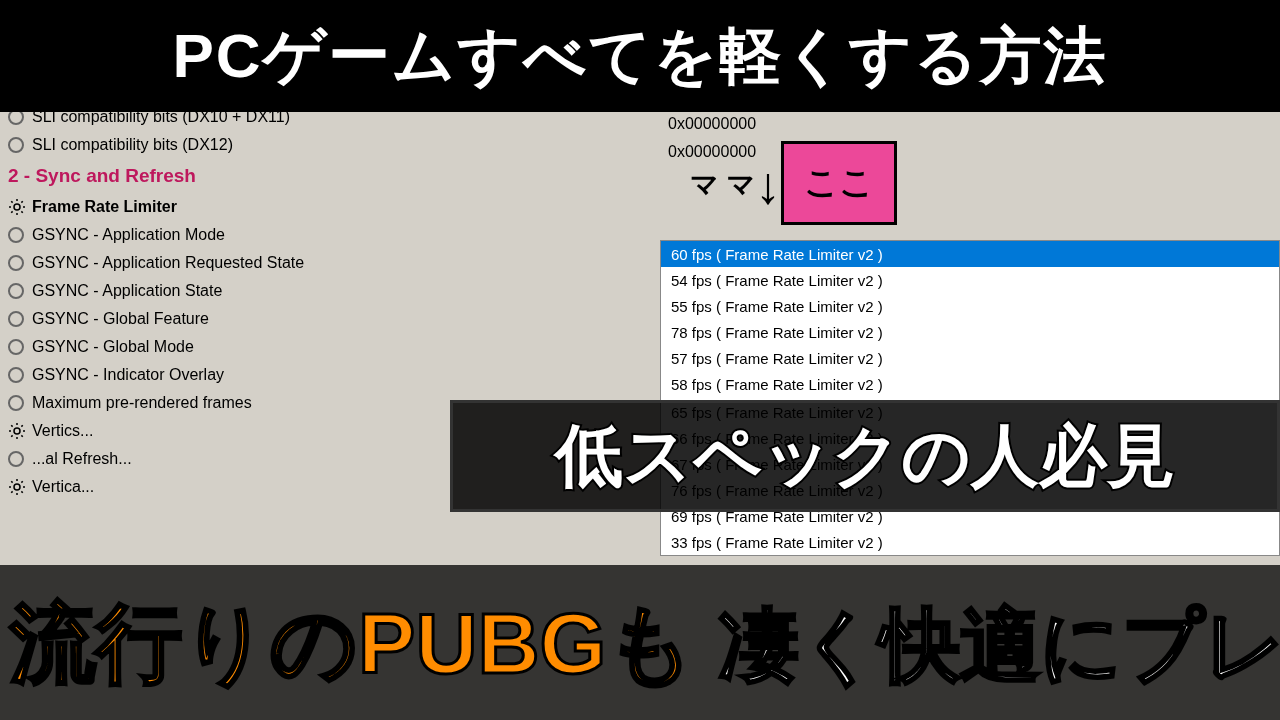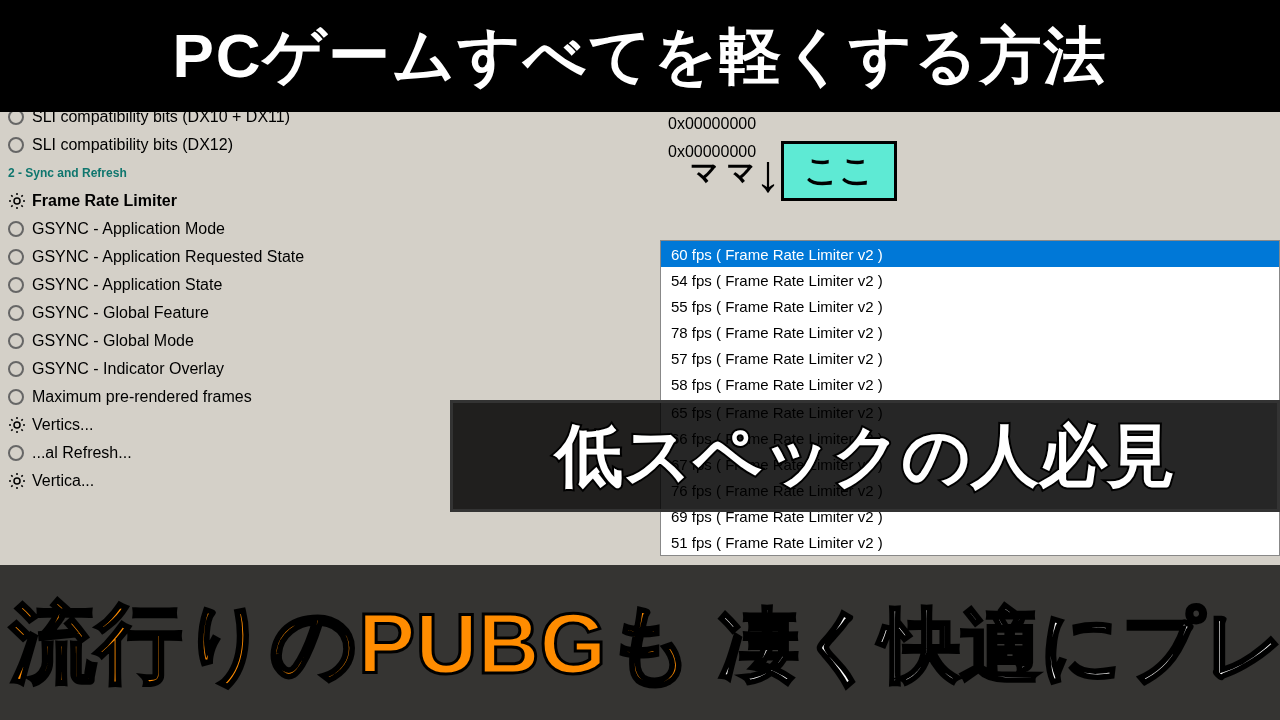--- a/index.html
+++ b/index.html
@@ -60,23 +60,23 @@
     .settings-row {
       display: flex;
       align-items: center;
       padding: 4px 8px;
       font-size: 16px;
       color: #000;
       min-height: 28px;
     }
 
     .settings-row.section-header {
-      color: #0f766e;
+      color: #be185d;
       font-weight: bold;
-      font-size: 12px;
+      font-size: 19px;
       padding: 6px 8px;
     }
 
     .settings-row .radio-icon {
       width: 16px;
       height: 16px;
       min-width: 16px;
       border-radius: 50%;
       border: 2px solid #666;
       margin-right: 8px;
@@ -324,21 +324,21 @@
     <span>0x00000000</span>
   </div>
   <div class="value-row">
     <span>0x00000000</span>
   </div>
 </div>
 
 <div class="arrow-annotation" style="top:145px; left:690px; z-index:8;">
   <span style="font-size:28px; font-weight:900; color:#000; font-family:sans-serif;">マ マ</span>
   <span style="font-size:52px; line-height:1; color:#000;">↓</span>
-  <div style="background:#5eead4; border:3px solid #000; padding:4px 20px; font-size:34px; font-weight:900; font-family:'Meiryo',sans-serif; margin-top:-4px;">ここ</div>
+  <div style="background:#ec4899; border:3px solid #000; padding:16px 20px; font-size:34px; font-weight:900; font-family:'Meiryo',sans-serif; margin-top:-4px;">ここ</div>
 </div>
 
 <div class="dropdown-panel" style="top:240px; left:660px; width:620px;">
   <div class="dropdown-item selected">
     <span>60 fps ( Frame Rate Limiter v2 )</span>
   </div>
   <div class="dropdown-item">
     <span>54 fps ( Frame Rate Limiter v2 )</span>
   </div>
   <div class="dropdown-item">
@@ -363,21 +363,21 @@
   <div class="dropdown-item">
     <span>67 fps ( Frame Rate Limiter v2 )</span>
   </div>
   <div class="dropdown-item">
     <span>76 fps ( Frame Rate Limiter v2 )</span>
   </div>
   <div class="dropdown-item">
     <span>69 fps ( Frame Rate Limiter v2 )</span>
   </div>
   <div class="dropdown-item">
-    <span>51 fps ( Frame Rate Limiter v2 )</span>
+    <span>33 fps ( Frame Rate Limiter v2 )</span>
   </div>
 </div>
 
 <div class="low-spec-box">
   <span class="low-spec-text outlined">低スペックの人必見</span>
 </div>
 
 <div class="bottom-overlay">
   <span class="bottom-text">
     <span class="orange-text">流行りのPUBGも</span>

